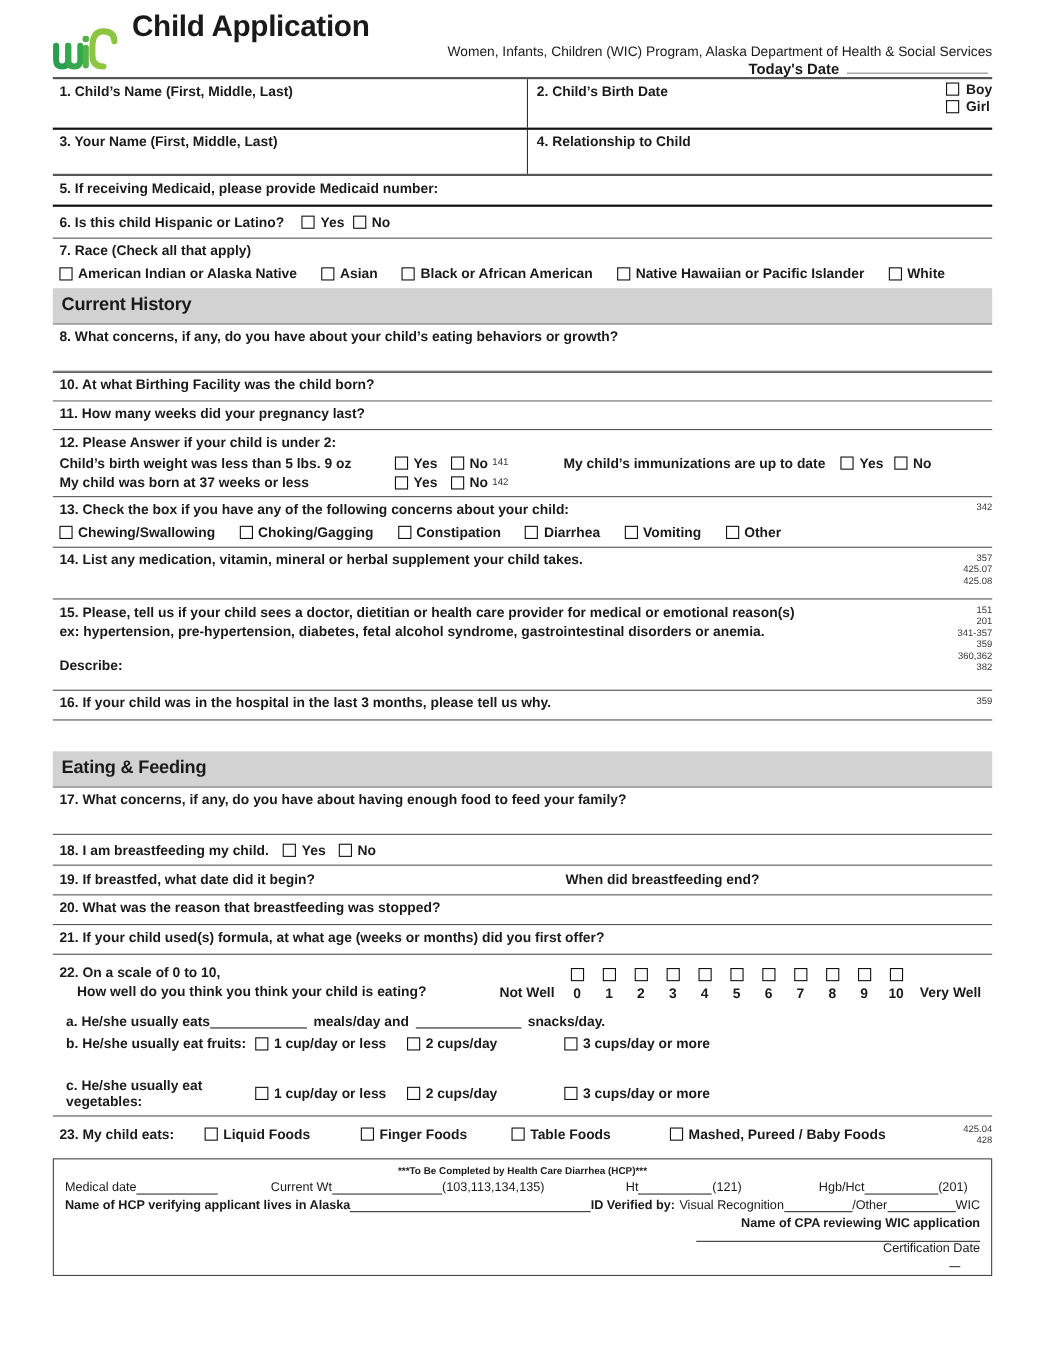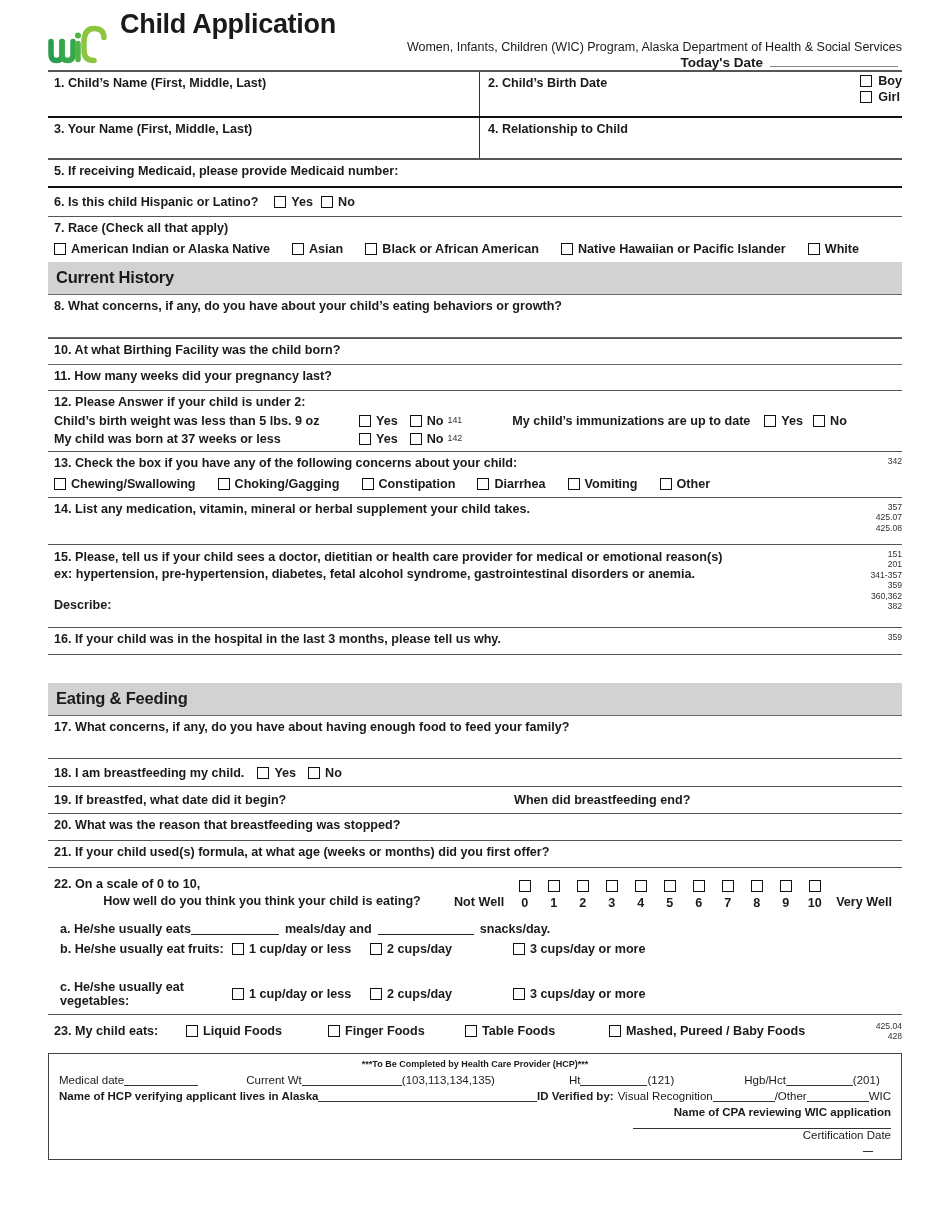--- a/index.html
+++ b/index.html
@@ -55,21 +55,21 @@
   .chk { display:inline-flex; align-items:center; margin-right:8px; }
   .chk .t { margin-left:5px; font-weight:bold; font-size:12.6px; white-space:nowrap; }
 
   
   .banner { background:#d2d2d2; font-weight:bold; font-size:16.5px; padding:6px 0 7px 8px;
             letter-spacing:-0.2px; }
 
   
   .scale-wrap { display:flex; align-items:flex-end; }
   .scale-q { width:400px; flex:0 0 400px; font-weight:bold; font-size:12.6px; line-height:1.35; }
-  .scale-q .indent { padding-left:16px; display:block;text-align:center; }
+  .scale-q .indent { padding-left:16px; display:block; }
   .notwell { font-weight:bold; font-size:12.6px; padding:0 6px 1px 0; white-space:nowrap; }
   .ticks { display:flex; }
   .tick { width:29px; text-align:center; }
   .tick .cb { margin-bottom:3px; }
   .tick .n { font-weight:bold; font-size:12.6px; display:block; }
   .verywell { font-weight:bold; font-size:12.6px; padding:0 0 1px 7px; white-space:nowrap; }
 
   .sub-line { padding-left:6px; font-weight:bold; font-size:12.6px; margin-top:3px; display:flex; align-items:center; }
   .sub-line .lead { width:172px; flex:0 0 auto; }
   .blank { display:inline-block; border-bottom:1.3px solid #222; height:12px; }
@@ -473,21 +473,21 @@
         <span class="t">Table Foods</span>
       </span>
       <span class="chk">
         <span class="cb"></span>
         <span class="t">Mashed, Pureed / Baby Foods</span>
       </span>
     </div>
   </div>
 
   <div class="hcp">
-    <div class="hcp-title">***To Be Completed by Health Care Provider (HCP)***</div>
+    <div class="hcp-title">***To Be Completed by Health Care Diarrhea (HCP)***</div>
 
     <div class="hcp-row">
       <span>Medical date</span>
       <span class="ul" style="width:74px;"></span>
       <span class="sp" style="width:48px;"></span>
       <span>Current Wt</span>
       <span class="ul" style="width:100px;"></span>
       <span>(103,113,134,135)</span>
       <span class="sp" style="width:74px;"></span>
       <span>Ht</span>

